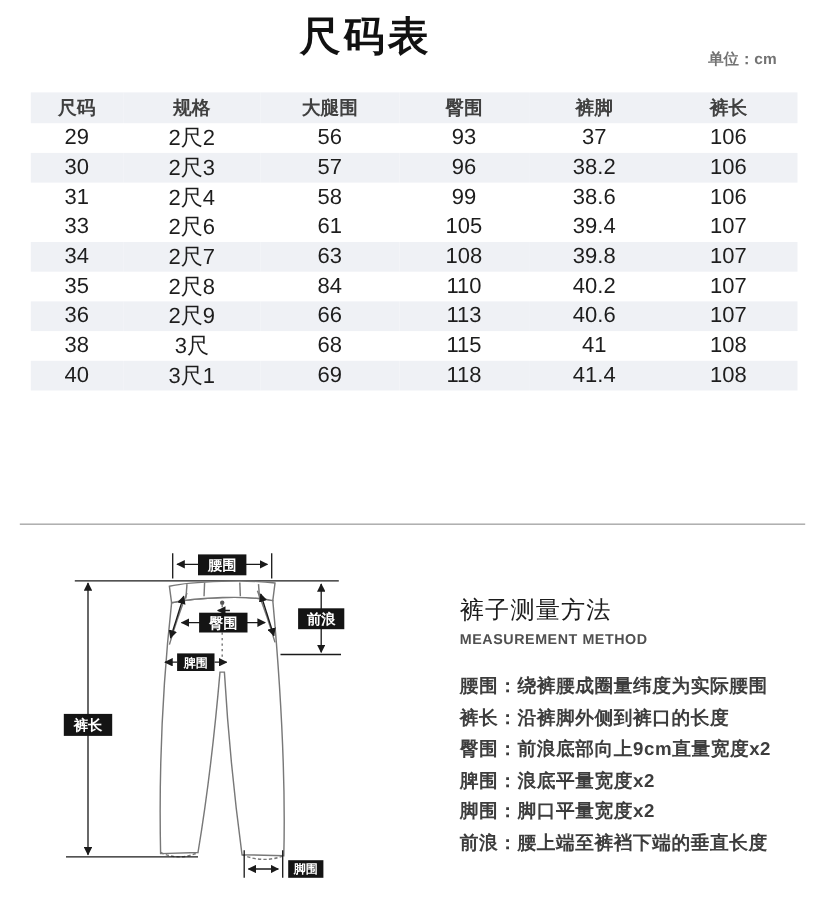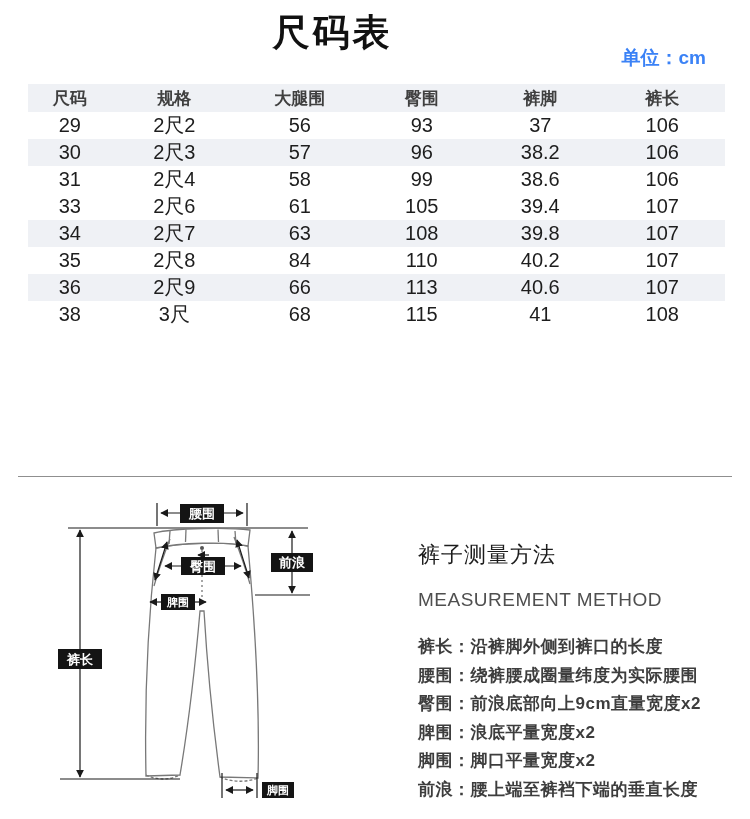--- a/index.html
+++ b/index.html
@@ -8,21 +8,21 @@
     font-family:"Liberation Sans","DejaVu Sans",sans-serif;
     color:#1f1f1f;position:relative;overflow:hidden;
   }
   .page-title{
     position:absolute;top:8px;left:0;width:665px;
     text-align:center;font-size:37px;font-weight:bold;
     letter-spacing:3px;margin:0;color:#111;
   }
   .unit-label{
     position:absolute;top:45px;right:44px;
-    font-size:19px;font-weight:bold;color:#3b82f6;
+    font-size:14px;font-weight:bold;color:#737373;
   }
   table.size-table{
     position:absolute;top:84px;left:28px;width:697px;
     border-collapse:collapse;table-layout:fixed;
   }
   .size-table th{
     height:28px;font-size:17px;font-weight:bold;
     background:#eff1f5;text-align:center;padding:0;color:#404040;
   }
   .size-table td{
@@ -37,22 +37,22 @@
   svg.pants-diagram text{
     fill:#ffffff;font-size:13px;font-weight:bold;text-anchor:middle;
     font-family:"Liberation Sans","DejaVu Sans",sans-serif;
   }
   svg.pants-diagram text.small{font-size:11px;}
   .method-section{position:absolute;left:418px;top:540px;width:326px;}
   .method-title{
     margin:0;font-size:22px;font-weight:normal;color:#1c1c1c;letter-spacing:1px;
   }
   .method-subtitle{
-    font-size:19px;font-weight:normal;color:#4f4f4f;
-    letter-spacing:0.5px;margin-top:19px;
+    font-size:13px;font-weight:bold;color:#4f4f4f;
+    letter-spacing:0.5px;margin-top:3px;
   }
   .method-lines{margin-top:22px;}
   .method-line{
     font-size:17px;font-weight:bold;color:#3d3d3d;
     line-height:28.6px;white-space:nowrap;letter-spacing:0.5px;
   }
 </style>
 </head>
 <body>
 
@@ -138,20 +138,28 @@
           <td>107</td>
         </tr>
         <tr>
           <td>38</td>
           <td>3尺</td>
           <td>68</td>
           <td>115</td>
           <td>41</td>
           <td>108</td>
         </tr>
+        <tr class="alt">
+          <td>40</td>
+          <td>3尺1</td>
+          <td>69</td>
+          <td>118</td>
+          <td>41.4</td>
+          <td>108</td>
+        </tr>
       </tbody>
   </table>
 
   <div class="divider"></div>
 
   <svg class="pants-diagram" viewBox="0 0 372 326" width="372" height="326" xmlns="http://www.w3.org/2000/svg">
     <defs>
       <marker id="ah" viewBox="0 0 10 10" refX="9" refY="5" markerWidth="6.5" markerHeight="6.5" orient="auto-start-reverse">
         <path d="M0,0 L10,5 L0,10 z" fill="#1a1a1a"></path>
       </marker>
@@ -220,22 +228,22 @@
         <rect x="232" y="290" width="32" height="16" fill="#141414"></rect>
         <text x="248" y="302" class="small">脚围</text>
       </g>
     </g>
   </svg>
 
   <div class="method-section">
     <h2 class="method-title">裤子测量方法</h2>
     <div class="method-subtitle">MEASUREMENT METHOD</div>
     <div class="method-lines" id="method-list">
+        <div class="method-line"><span>腰围</span><span>：</span><span>绕裤腰成圈量纬度为实际腰围</span></div>
         <div class="method-line"><span>裤长</span><span>：</span><span>沿裤脚外侧到裤口的长度</span></div>
-        <div class="method-line"><span>腰围</span><span>：</span><span>绕裤腰成圈量纬度为实际腰围</span></div>
         <div class="method-line"><span>臀围</span><span>：</span><span>前浪底部向上9cm直量宽度x2</span></div>
         <div class="method-line"><span>脾围</span><span>：</span><span>浪底平量宽度x2</span></div>
         <div class="method-line"><span>脚围</span><span>：</span><span>脚口平量宽度x2</span></div>
         <div class="method-line"><span>前浪</span><span>：</span><span>腰上端至裤裆下端的垂直长度</span></div>
       </div>
   </div>
 
 </div>
 
 </body></html>

